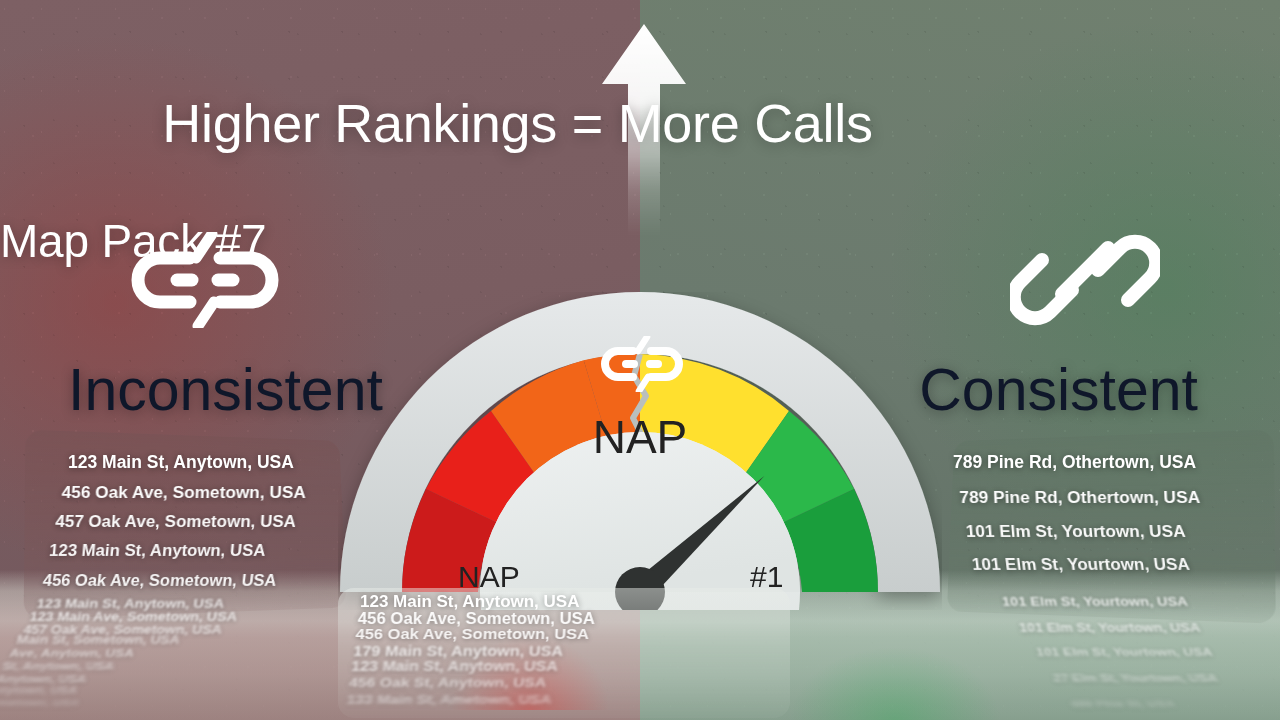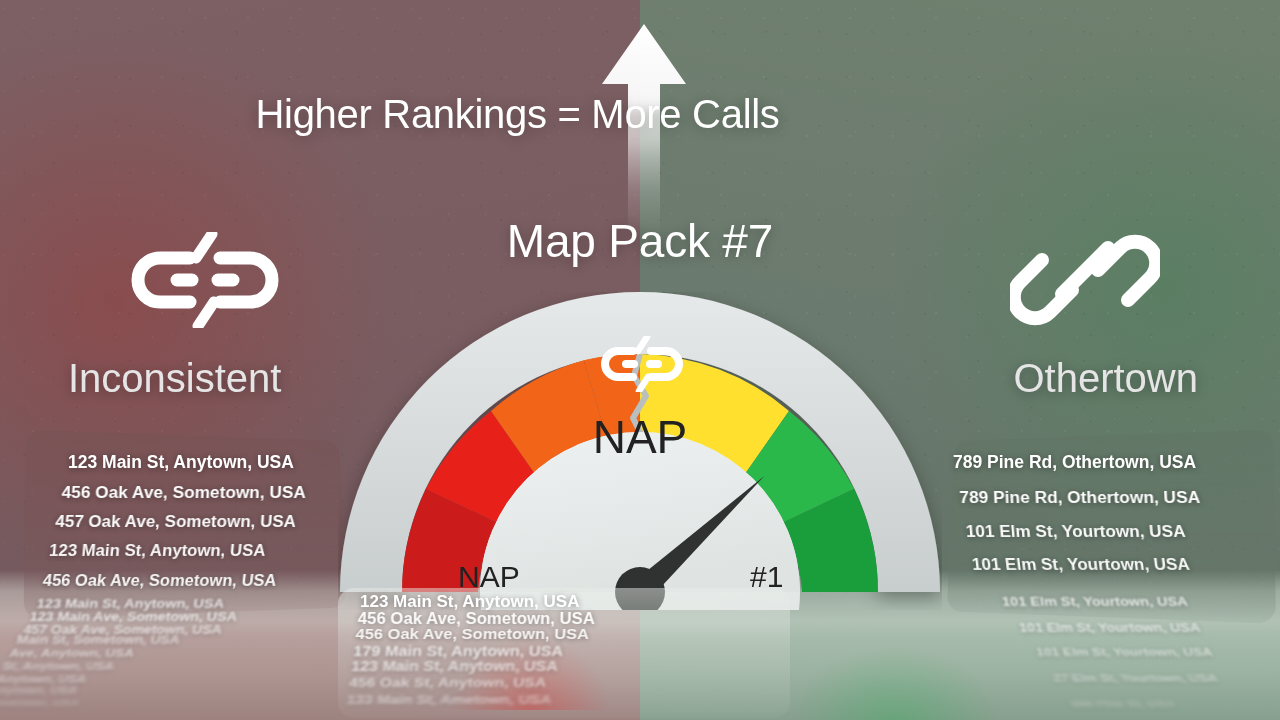--- a/index.html
+++ b/index.html
@@ -64,32 +64,32 @@
   
   .arrow{
     position:absolute;left:600px;top:22px;width:88px;height:215px;
     -webkit-mask-image:linear-gradient(180deg,#000 0%,#000 38%,rgba(0,0,0,.25) 78%,rgba(0,0,0,0) 100%);
     mask-image:linear-gradient(180deg,#000 0%,#000 38%,rgba(0,0,0,.25) 78%,rgba(0,0,0,0) 100%);
   }
 
   
   .headline{
     position:absolute;left:0;top:92px;width:1035px;text-align:center;
-    font-size:40px;font-weight:400;color:#fff;letter-spacing:-.3px;
+    font-size:54px;font-weight:400;color:#fff;letter-spacing:-.3px;
     text-shadow:0 2px 14px rgba(0,0,0,.30);
   }
   .subline{
-    position:absolute;left:0;top:214px;width:1280px;text-align:center;
+    position:absolute;left:0;top:214px;width:1280px;text-align:left;
     font-size:46px;font-weight:400;color:#fff;letter-spacing:-.2px;
     text-shadow:0 2px 12px rgba(0,0,0,.28);
   }
 
   
   .side-label{
-    position:absolute;font-size:40px;font-weight:400;color:#e5e5e5;
+    position:absolute;font-size:59px;font-weight:400;color:#0f172a;
     text-shadow:0 2px 12px rgba(0,0,0,.34);white-space:nowrap;
   }
   .side-left{left:68px;top:356px;}
   .side-right{right:82px;top:356px;}
 
   .side-icon{position:absolute;width:150px;height:96px;}
   .icon-left{left:130px;top:232px;}
   .icon-right{left:1010px;top:232px;}
 
   
@@ -183,21 +183,21 @@
 
   <div class="side-icon icon-right">
     <svg viewBox="0 0 150 96" width="150" height="96">
       <g fill="none" stroke="#ffffff" stroke-width="14" stroke-linecap="round">
         <path d="M62 58 L40 80 a21 21 0 0 1-30-30 L32 28"></path>
         <path d="M88 38 L110 16 a21 21 0 0 1 30 30 L118 68"></path>
         <path d="M52 62 L98 16"></path>
       </g>
     </svg>
   </div>
-  <div class="side-label side-right">Othertown</div>
+  <div class="side-label side-right">Consistent</div>
 
   <div class="panel panel-left">
     <div class="panel-card"></div>
     <div id="left-front">
         <div class="addr addr-line" style="left: 58px; top: 24px; font-size: 17.5px; opacity: 1; filter: blur(0px); transform: skewX(0deg) scaleY(1); transform-origin: left top;">123 Main St, Anytown, USA</div>
         <div class="addr addr-line" style="left: 52px; top: 54px; font-size: 17.25px; opacity: 0.98; filter: blur(0.14px); transform: skewX(-1.8deg) scaleY(0.98); transform-origin: left top;">456 Oak Ave, Sometown, USA</div>
         <div class="addr addr-line" style="left: 46px; top: 84px; font-size: 17px; opacity: 0.96; filter: blur(0.28px); transform: skewX(-3.5deg) scaleY(0.97); transform-origin: left top;">457 Oak Ave, Sometown, USA</div>
         <div class="addr addr-line" style="left: 40px; top: 114px; font-size: 16.75px; opacity: 0.94; filter: blur(0.41px); transform: skewX(-5.3deg) scaleY(0.95); transform-origin: left top;">123 Main St, Anytown, USA</div>
         <div class="addr addr-line" style="left: 34px; top: 144px; font-size: 16.5px; opacity: 0.92; filter: blur(0.55px); transform: skewX(-7deg) scaleY(0.94); transform-origin: left top;">456 Oak Ave, Sometown, USA</div>
       </div>

